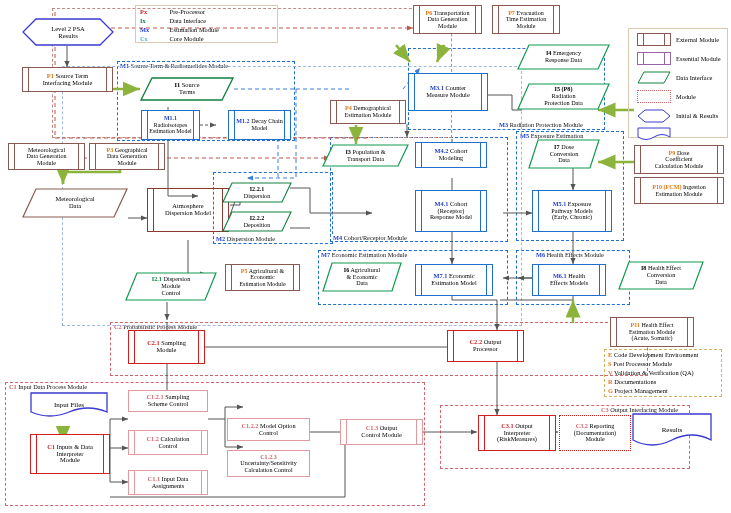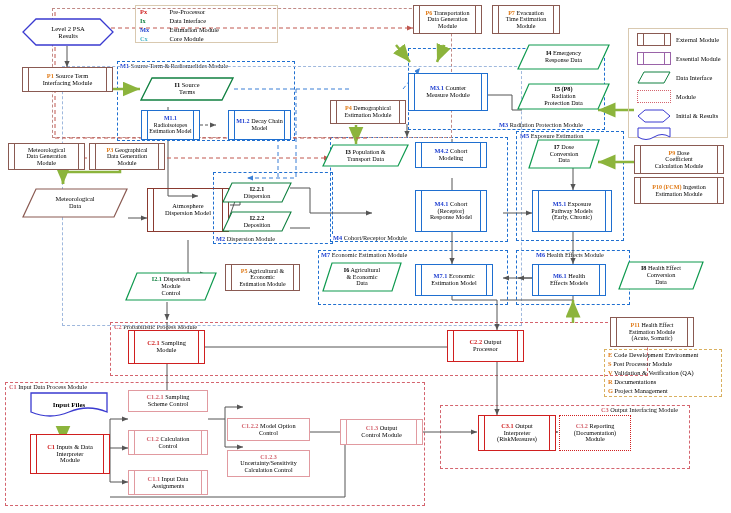--- a/index.html
+++ b/index.html
@@ -474,21 +474,21 @@
   <div class="node red" style="left:447px;top:330px;width:77px;height:32px;font-size:6.4px;">
     <span class="txt"><b class="c-red">C2.2</b>
       <span style="white-space:pre-line;">Output
 Processor</span></span>
   </div>
 
   <div class="node para" style="left:30px;top:392px;width:78px;height:27px;font-size:7px;">
     <svg viewBox="0 0 78 27" preserveAspectRatio="none">
         <path d="M1,1 L77,1 L77,20 Q58,12 39,20 Q20,28 1,20 Z" fill="#fff" stroke="#3a3ad0" stroke-width="1.3"></path>
       </svg>
-    <span class="txt" style="font-weight:bold;">Input Files</span>
+    <span class="txt" style="font-weight:normal;">Input Files</span>
   </div>
 
   <div class="node red" style="left:30px;top:434px;width:80px;height:40px;font-size:6.4px;">
     <span class="txt"><b class="c-red">C1</b>
       <span style="white-space:pre-line;">Inputs &amp; Data
 Interpreter
 Module</span></span>
   </div>
 
   <div class="node pinkbox" style="left:128px;top:390px;width:80px;height:22px;font-size:6.3px;">
@@ -534,14 +534,20 @@
 (RiskMeasures)</span></span>
   </div>
 
   <div class="node dotred" style="left:559px;top:415px;width:72px;height:36px;font-size:6.2px;">
     <span class="txt"><b class="c-pink">C3.2</b>
       <span style="white-space:pre-line;">Reporting
 (Documentation)
 Module</span></span>
   </div>
 
+  <div class="node para" style="left:632px;top:413px;width:80px;height:36px;font-size:7px;">
+    <svg viewBox="0 0 80 36" preserveAspectRatio="none">
+        <path d="M1,1 L79,1 L79,27 Q60,17 40,27 Q20,37 1,27 Z" fill="#fff" stroke="#3a3ad0" stroke-width="1.3"></path>
+      </svg>
+    <span class="txt">Results</span>
+  </div>
 
 </div>
 
 </body></html>

